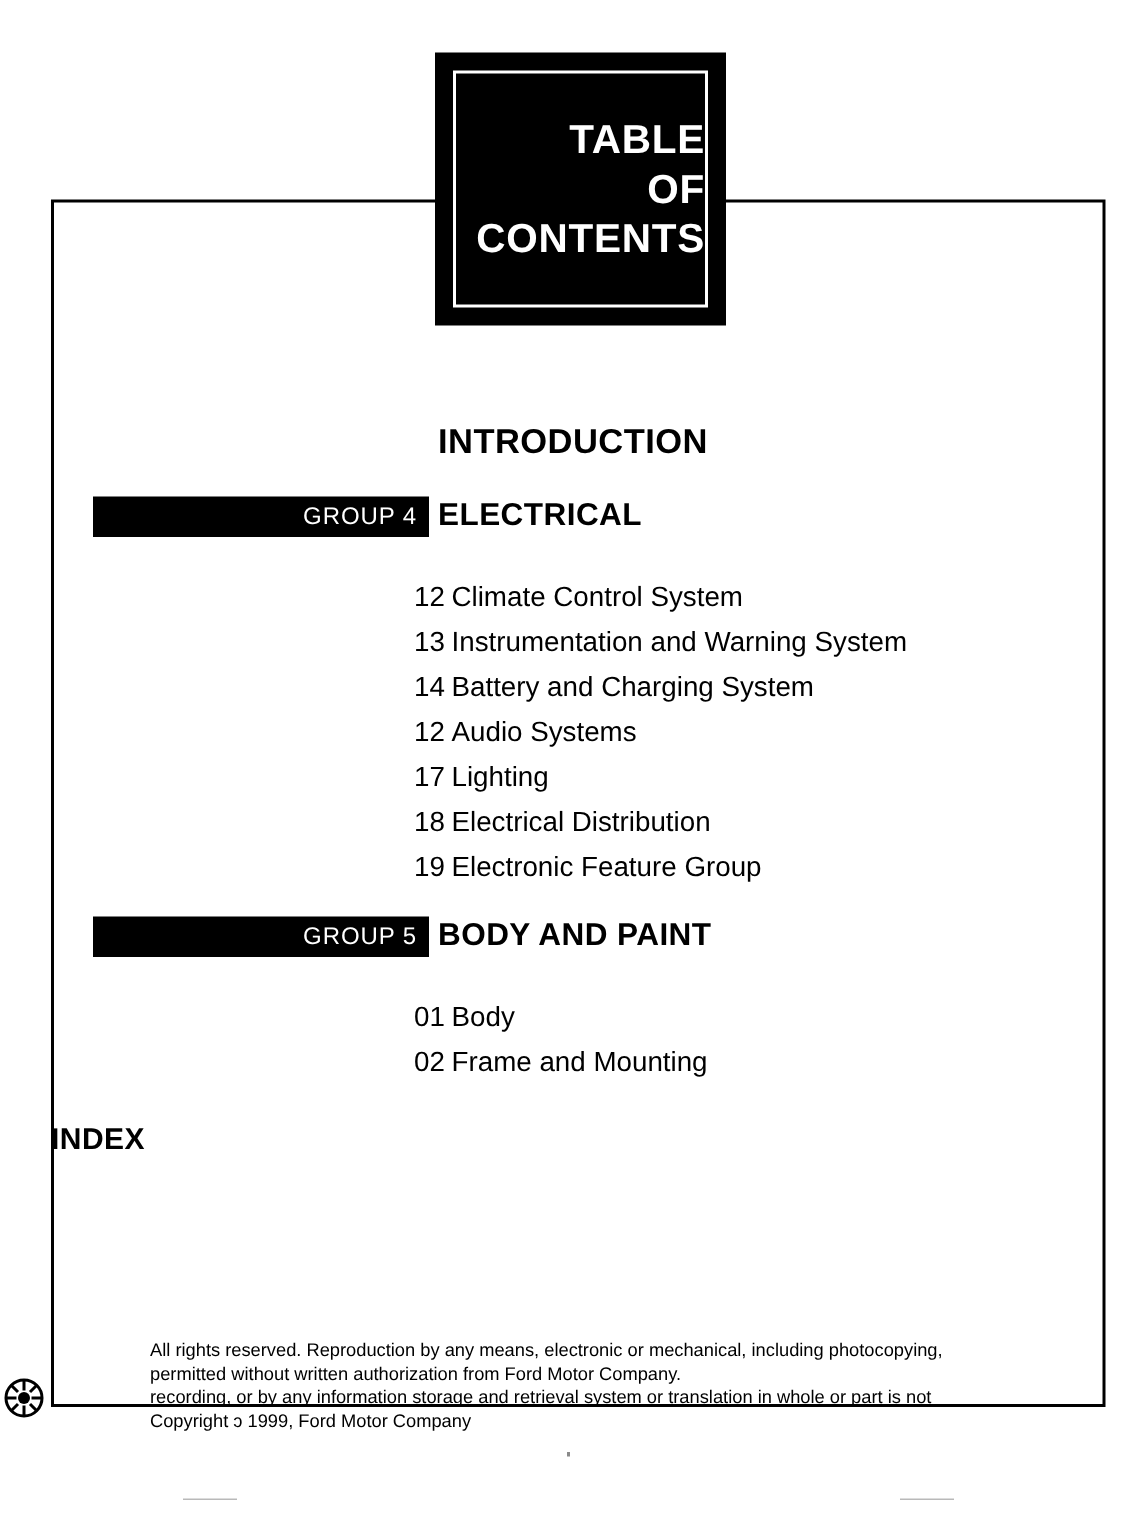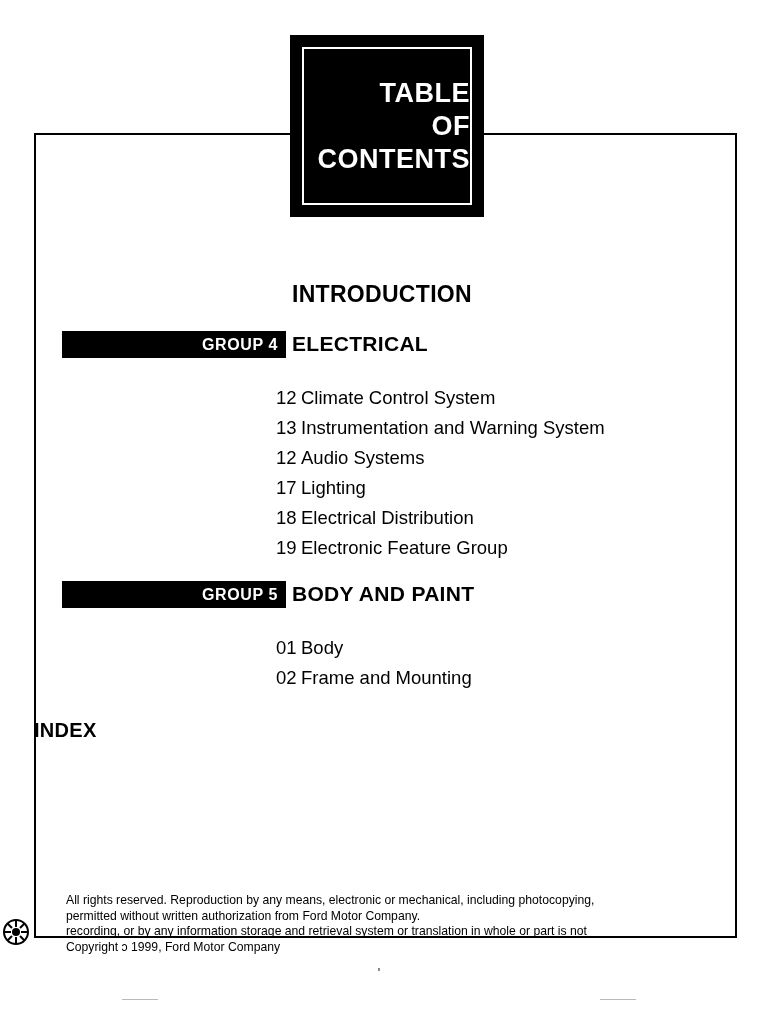--- a/index.html
+++ b/index.html
@@ -77,21 +77,21 @@
   }
 
   .group-tab {
     position: absolute;
     left: 12px;
     top: 6px;
     width: 224px;
     height: 27px;
     background: #000000;
     color: #ffffff;
-    font-weight: bold;
+    font-weight: normal;
     font-size: 16px;
     letter-spacing: 0.6px;
     display: flex;
     align-items: center;
     justify-content: flex-end;
     padding-right: 8px;
     box-sizing: border-box;
   }
 
   .section-title {
@@ -123,21 +123,21 @@
 
   .index-title {
     font-weight: bold;
     font-size: 20px;
     letter-spacing: 0.3px;
   }
 
   
   .footer {
     position: absolute;
-    left: 66px;
+    left: 100px;
     top: 893px;
     width: 610px;
     font-size: 12.2px;
     line-height: 15.5px;
   }
   .footer p { margin: 0; }
 
   
   .emblem {
     position: absolute;
@@ -182,20 +182,23 @@
     <div class="section-title">ELECTRICAL</div>
   </div>
 
   <div class="spacer-md"></div>
 
   <div class="entry">
     <span class="num">12</span><span>Climate Control System</span>
   </div>
   <div class="entry">
     <span class="num">13</span><span>Instrumentation and Warning System</span>
+  </div>
+  <div class="entry">
+    <span class="num">14</span><span>Battery and Charging System</span>
   </div>
   <div class="entry">
     <span class="num">12</span><span>Audio Systems</span>
   </div>
   <div class="entry">
     <span class="num">17</span><span>Lighting</span>
   </div>
   <div class="entry">
     <span class="num">18</span><span>Electrical Distribution</span>
   </div>

